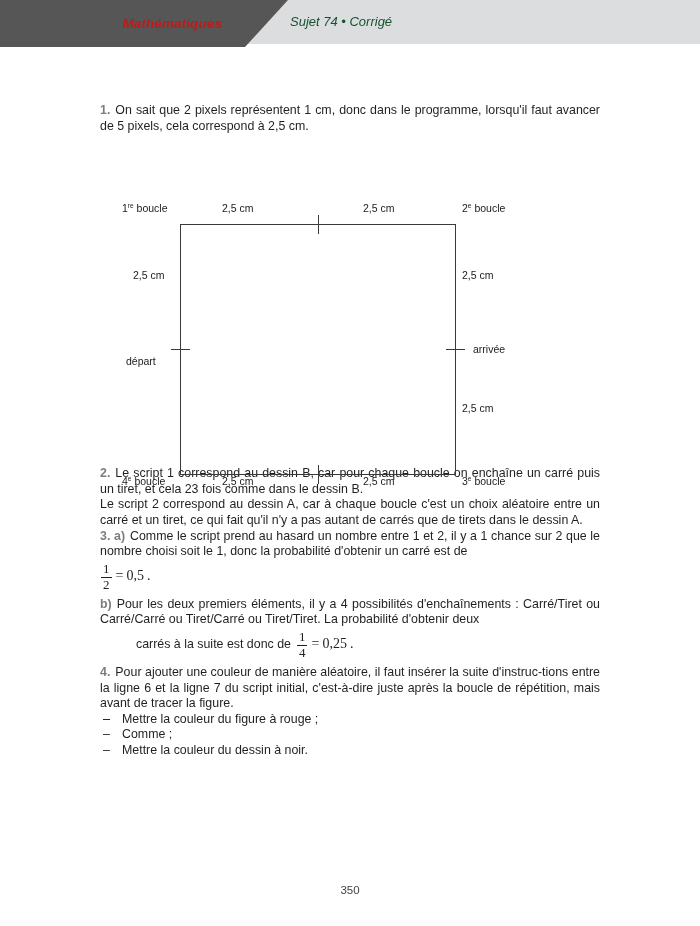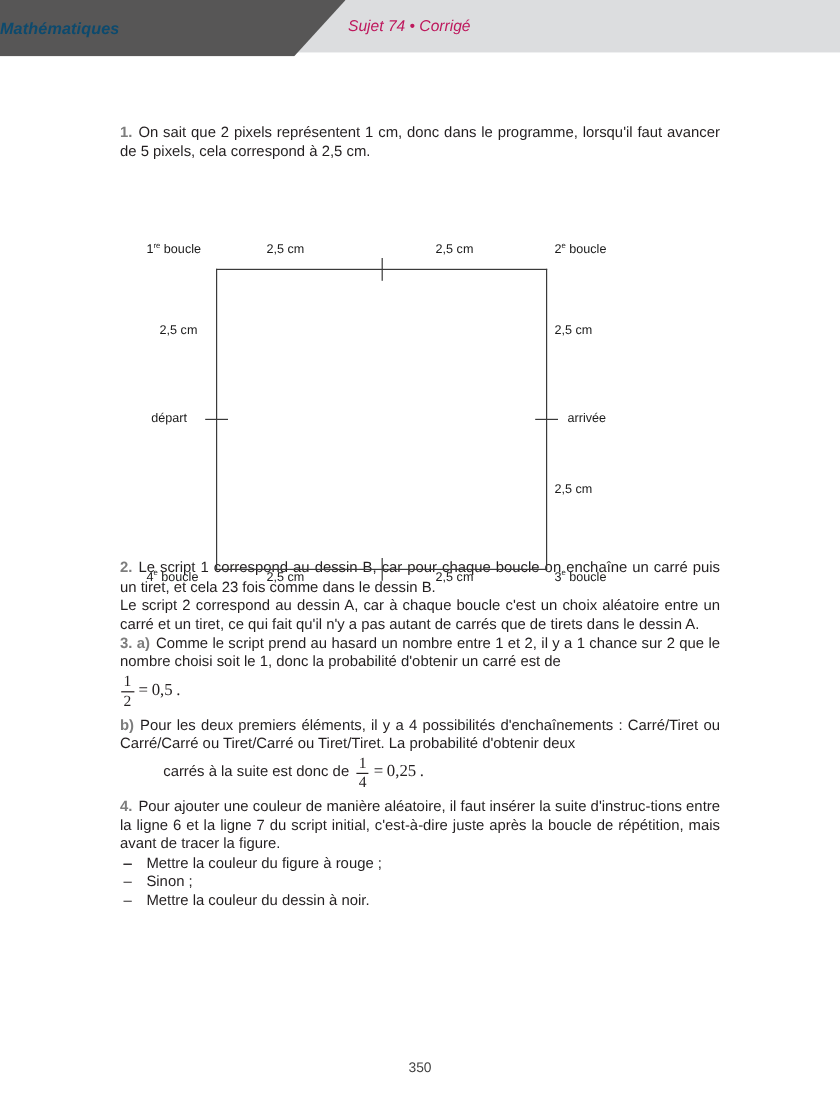--- a/index.html
+++ b/index.html
@@ -42,33 +42,34 @@
     background: #575656;
     clip-path: polygon(0 0, 288px 0, 245px 47px, 0 47px);
   }
   .header-dark-label {
     position: absolute;
     top: 0;
     left: 0;
     width: 258px;
     height: 47px;
     line-height: 47px;
-    color: #0c4a6e;
+    text-align: right;
+    color: #b91c1c;
     font-weight: bold;
     font-style: italic;
     font-size: 13.5px;
     letter-spacing: 0.1px;
   }
   .header-light-label {
     position: absolute;
     top: 0;
     left: 290px;
     height: 44px;
     line-height: 44px;
-    color: #be185d;
+    color: #14532d;
     font-style: italic;
     font-size: 13px;
   }
 
   
   .content {
     position: absolute;
     left: 100px;
     top: 103px;
     width: 500px;
@@ -211,21 +212,21 @@
     <div class="sq-line" style="left:346px; top:204px; width:19px; height:1px;"></div>
 
     <div class="fig-label" style="left:22px; top:57px;"><span>1</span><sup>re</sup> <span>boucle</span></div>
 
     <div class="fig-label" style="left:362px; top:57px;"><span>2</span><sup>e</sup> <span>boucle</span></div>
 
     <div class="fig-label" style="left:22px; top:330px;"><span>4</span><sup>e</sup> <span>boucle</span></div>
 
     <div class="fig-label" style="left:362px; top:330px;"><span>3</span><sup>e</sup> <span>boucle</span></div>
 
-    <div class="fig-label" style="left:26px; top:198px;">départ</div>
+    <div class="fig-label" style="left:26px; top:210px;">départ</div>
     <div class="fig-label" style="left:373px; top:198px;">arrivée</div>
 
     <div class="fig-label" style="left:122px; top:57px;">2,5 cm</div>
     <div class="fig-label" style="left:263px; top:57px;">2,5 cm</div>
     <div class="fig-label" style="left:33px; top:124px;">2,5 cm</div>
     <div class="fig-label" style="left:362px; top:124px;">2,5 cm</div>
     <div class="fig-label" style="left:362px; top:257px;">2,5 cm</div>
     <div class="fig-label" style="left:122px; top:330px;">2,5 cm</div>
     <div class="fig-label" style="left:263px; top:330px;">2,5 cm</div>
   </div>
@@ -245,21 +246,21 @@
 
   <p class="mathline"><span style="font-size:12.4px; font-family:'Liberation Sans',sans-serif;margin-left:36px;">carrés à la suite est donc de</span><span style="display:inline-block;width:5px"></span><span class="frac"><span class="num">1</span><span class="den">4</span></span><span class="eqsign">=</span><span class="mathval">0,25</span><span class="mathval" style="padding-left:3px">.</span></p>
 
   <div class="para-gap-sm"></div>
 
   <p class="body"><span class="qnum">4.</span><span class="qnum-sp"></span><span>Pour ajouter une couleur de manière aléatoire, il faut insérer la suite d'instruc-tions entre la ligne 6 et la ligne 7 du script initial, c'est-à-dire juste après la boucle de répétition, mais avant de tracer la figure.</span></p>
 
   <ul class="dashlist">
     <li><span class="dash">–</span></li>
     <li><span class="dash">–</span><span>Mettre la couleur du figure à rouge ;</span></li>
-    <li><span class="dash">–</span><span>Sinon ;</span></li>
+    <li><span class="dash">–</span><span>Comme ;</span></li>
     <li><span class="dash">–</span><span>Mettre la couleur du dessin à noir.</span></li>
   </ul>
 
 </div>
 
 <div class="footer">
   <span>350</span>
 </div>
 
 </body></html>

